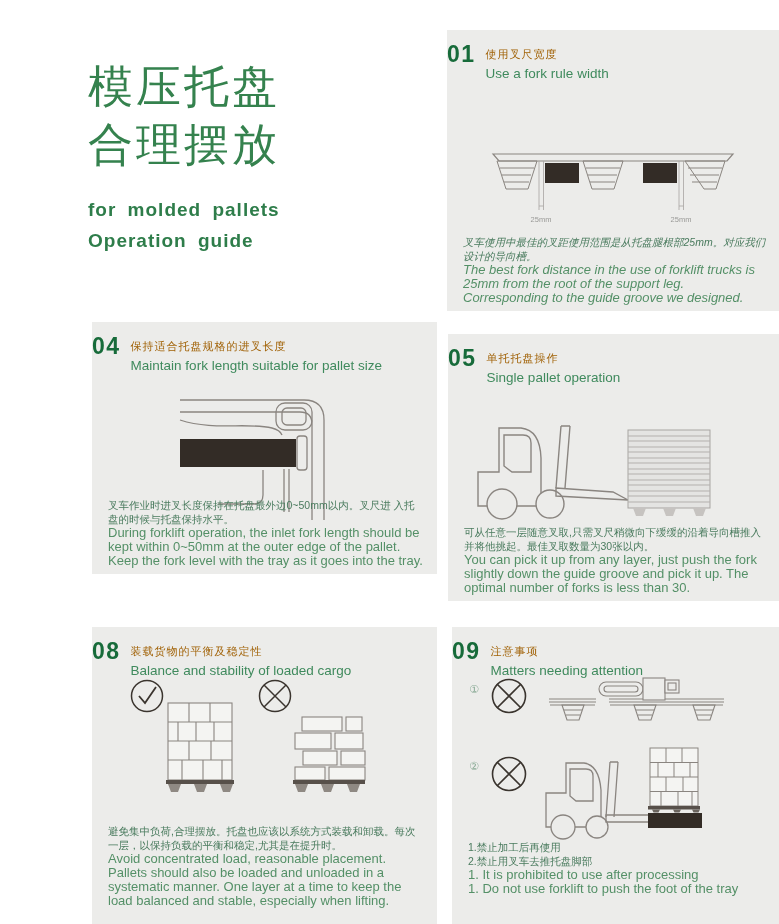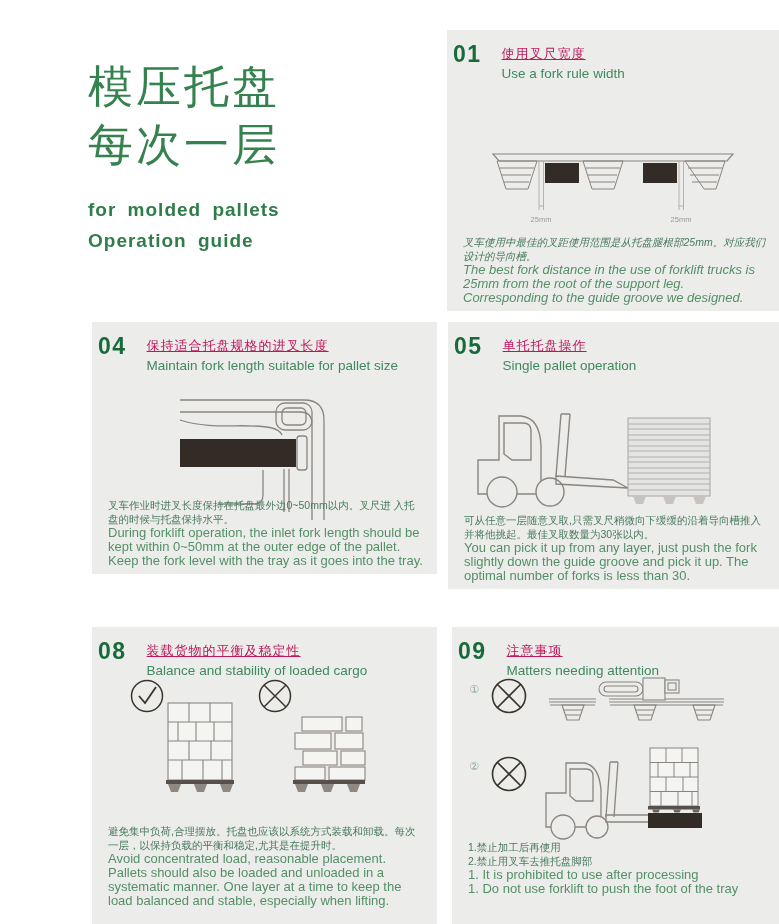--- a/index.html
+++ b/index.html
@@ -6,39 +6,39 @@
   body{font-family:"Liberation Sans","DejaVu Sans",sans-serif;}
   .page{position:relative;width:779px;height:924px;background:#ffffff;overflow:hidden;}
 
   
   .intro{position:absolute;left:88px;top:58px;}
   .intro-cn{font-size:45px;line-height:58px;color:#35824e;font-weight:500;letter-spacing:3px;}
   .intro-en{margin-top:20px;font-size:19px;line-height:31px;color:#2e7d4a;font-weight:700;letter-spacing:1px;word-spacing:5px;}
 
   
   .panel{position:absolute;background:#ececea;}
-  .panel-header{display:flex;align-items:flex-start;padding:14px 14px 0 6px;gap:20px;}
+  .panel-header{display:flex;align-items:flex-start;padding:14px 14px 0 0;gap:10px;}
   .sec-num{font-size:23px;font-weight:800;color:#176b3a;line-height:21px;letter-spacing:1.5px;}
-  .sec-title-cn{font-size:13px;color:#be185d;line-height:20px;letter-spacing:1px;font-weight:500;text-decoration:underline;}
+  .sec-title-cn{font-size:11px;color:#a16207;line-height:20px;letter-spacing:1px;font-weight:500;}
   .sec-title-en{font-size:13.5px;color:#3f8a5d;line-height:17px;margin-top:1px;}
   .panel-body{position:absolute;left:16px;right:12px;}
   .body-cn{margin:0;font-size:10.5px;line-height:14px;color:#4a7b5e;}
   .body-en{margin:0;font-size:13px;line-height:14px;color:#549067;}
   .illus{position:absolute;}
   .marker{position:absolute;font-size:11px;color:#8aab96;line-height:11px;}
   svg{display:block;}
 </style>
 </head>
 <body>
 
 <div class="page">
 
   <header class="intro">
     <div class="intro-cn">模压托盘</div>
-    <div class="intro-cn">每次一层</div>
+    <div class="intro-cn">合理摆放</div>
     <div class="intro-en">
       <div>for molded pallets</div>
       <div>Operation guide</div>
     </div>
   </header>
 
   <section class="panel" style="left:447px;top:30px;width:332px;height:281px;">
     <div class="panel-header">
       <span class="sec-num">01</span>
       <div>
@@ -99,21 +99,21 @@
         <path d="M44,114 H80 Q89,114 89,105 V80"></path>
         <path d="M110,79 V122 M115,79 V122"></path>
       </g>
     </svg>
     <div class="panel-body" style="bottom:6px;">
       <p class="body-cn">叉车作业时进叉长度保持在托盘最外边0~50mm以内。叉尺进 入托盘的时候与托盘保持水平。</p>
       <p class="body-en">During forklift operation, the inlet fork length should be kept within 0~50mm at the outer edge of the pallet. Keep the fork level with the tray as it goes into the tray.</p>
     </div>
   </section>
 
-  <section class="panel" style="left:448px;top:322px;width:331px;height:267px;">
+  <section class="panel" style="left:448px;top:334px;width:331px;height:267px;">
     <div class="panel-header">
       <span class="sec-num">05</span>
       <div>
         <div class="sec-title-cn">单托托盘操作</div>
         <div class="sec-title-en">Single pallet operation</div>
       </div>
     </div>
     <svg class="illus" style="left:25px;top:88px;" width="245" height="102" viewBox="0 0 245 102">
       <g fill="none" stroke="#8a8580" stroke-width="1.4">
         <path d="M5,84 L5,50 L26,50 L26,6 L48,6 Q67,8 68,36 L68,84 Z"></path>

